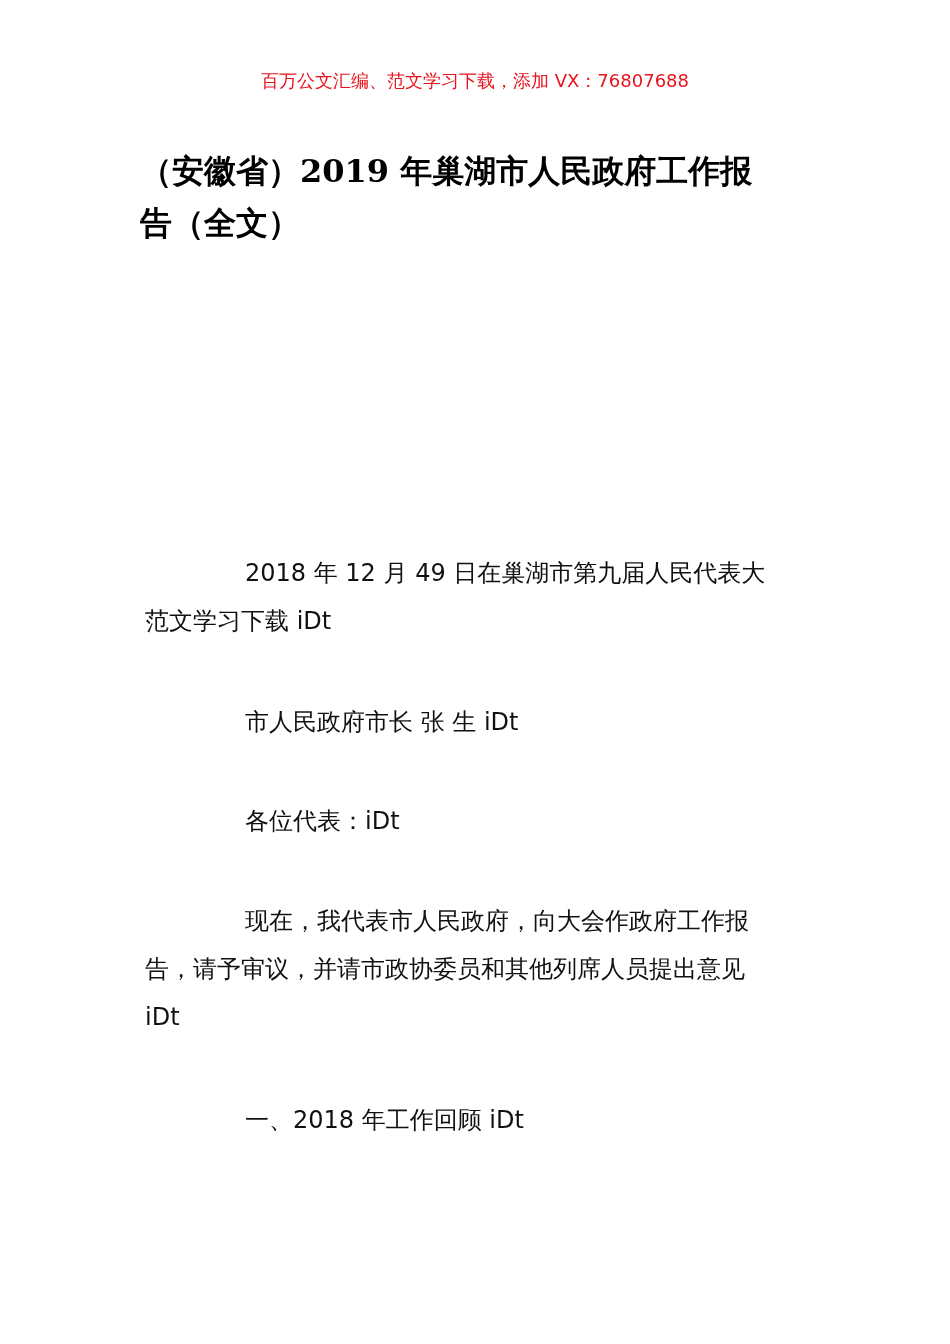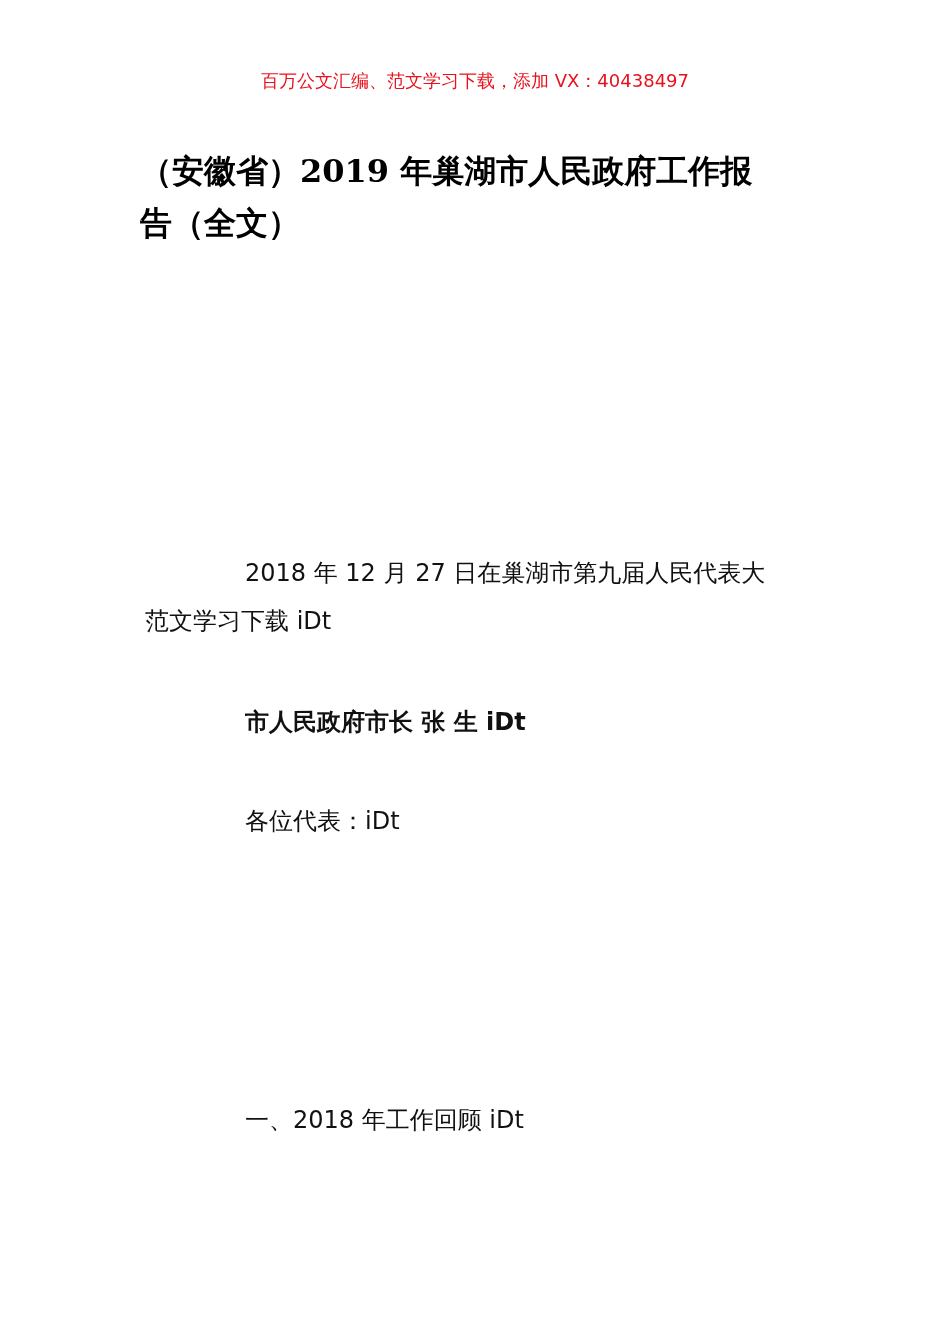--- a/index.html
+++ b/index.html
@@ -23,38 +23,43 @@
       text-align: justify; text-justify: inter-character;
     }
     .para .line { display: block; white-space: nowrap; }
     .para .line.first { padding-left: 100px; }
   </style>
 </head>
 <body>
 
 <div class="page">
 
-  <div class="banner">百万公文汇编、范文学习下载，添加 VX：40438497</div>
+  <div class="banner">百万公文汇编、范文学习下载，添加 VX：76807688</div>
 
   <div class="title">
     <span class="line">（安徽省）2019 年巢湖市人民政府工作报</span>
     <span class="line">告（全文）</span>
   </div>
 
   <div class="para" style="top:549px;">
-    <span class="line first">2018 年 12 月 27 日在巢湖市第九届人民代表大</span>
+    <span class="line first">2018 年 12 月 49 日在巢湖市第九届人民代表大</span>
     <span class="line">范文学习下载 iDt</span>
   </div>
 
-  <div class="para" style="top:698px;font-weight:bold;">
+  <div class="para" style="top:698px;">
     <span class="line first">市人民政府市长 张 生 iDt</span>
   </div>
 
   <div class="para" style="top:797px;">
     <span class="line first">各位代表：iDt</span>
   </div>
 
+  <div class="para" style="top:897px;">
+    <span class="line first">现在，我代表市人民政府，向大会作政府工作报</span>
+    <span class="line">告，请予审议，并请市政协委员和其他列席人员提出意见</span>
+    <span class="line">iDt</span>
+  </div>
 
   <div class="para" style="top:1096px;">
     <span class="line first">一、2018 年工作回顾 iDt</span>
   </div>
 
 </div>
 
 </body></html>

